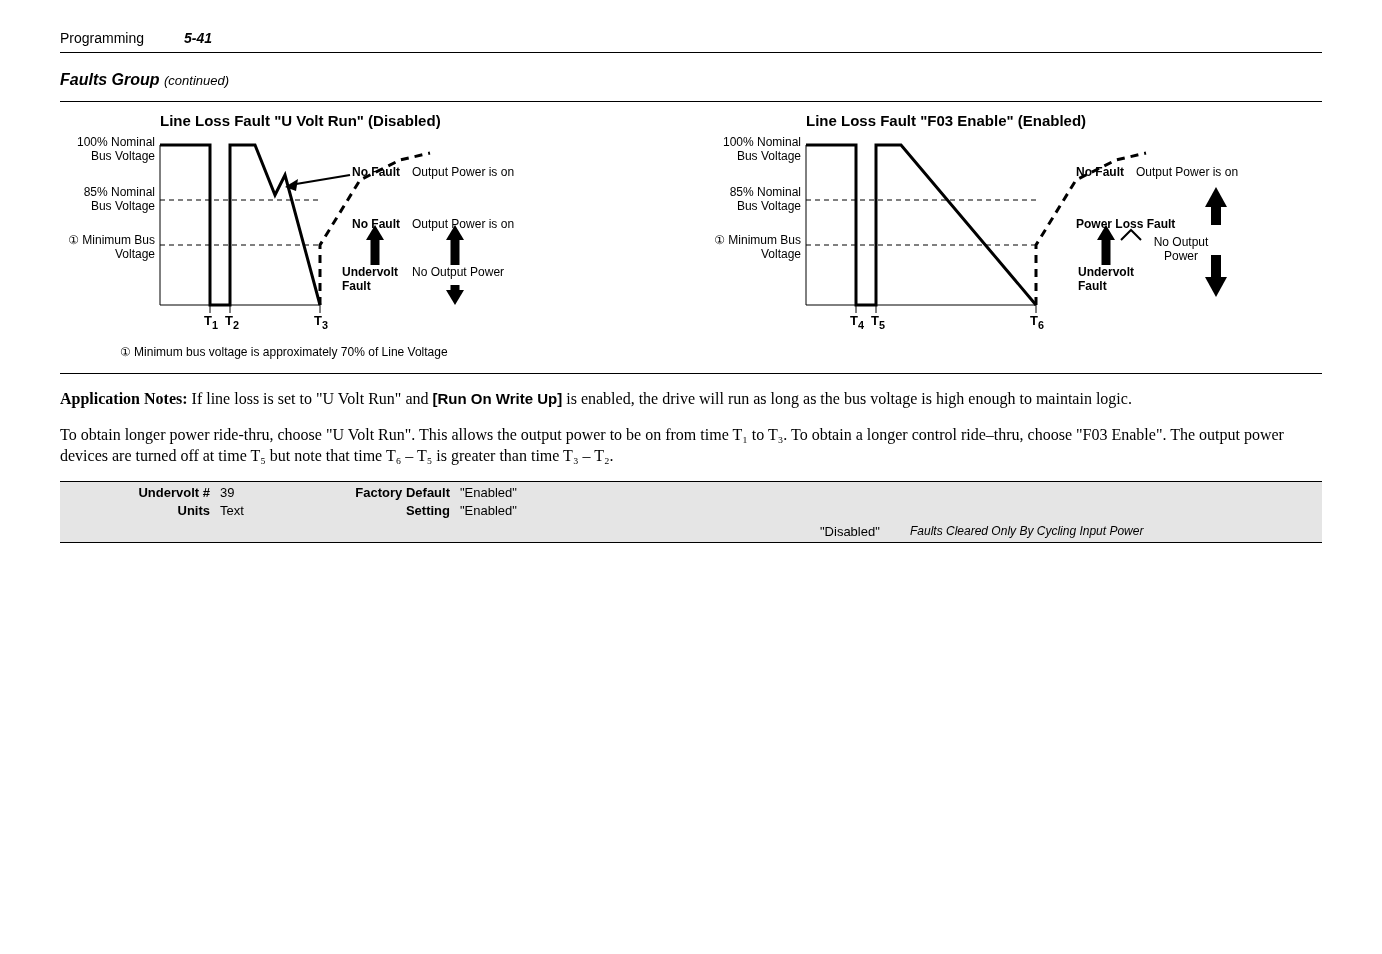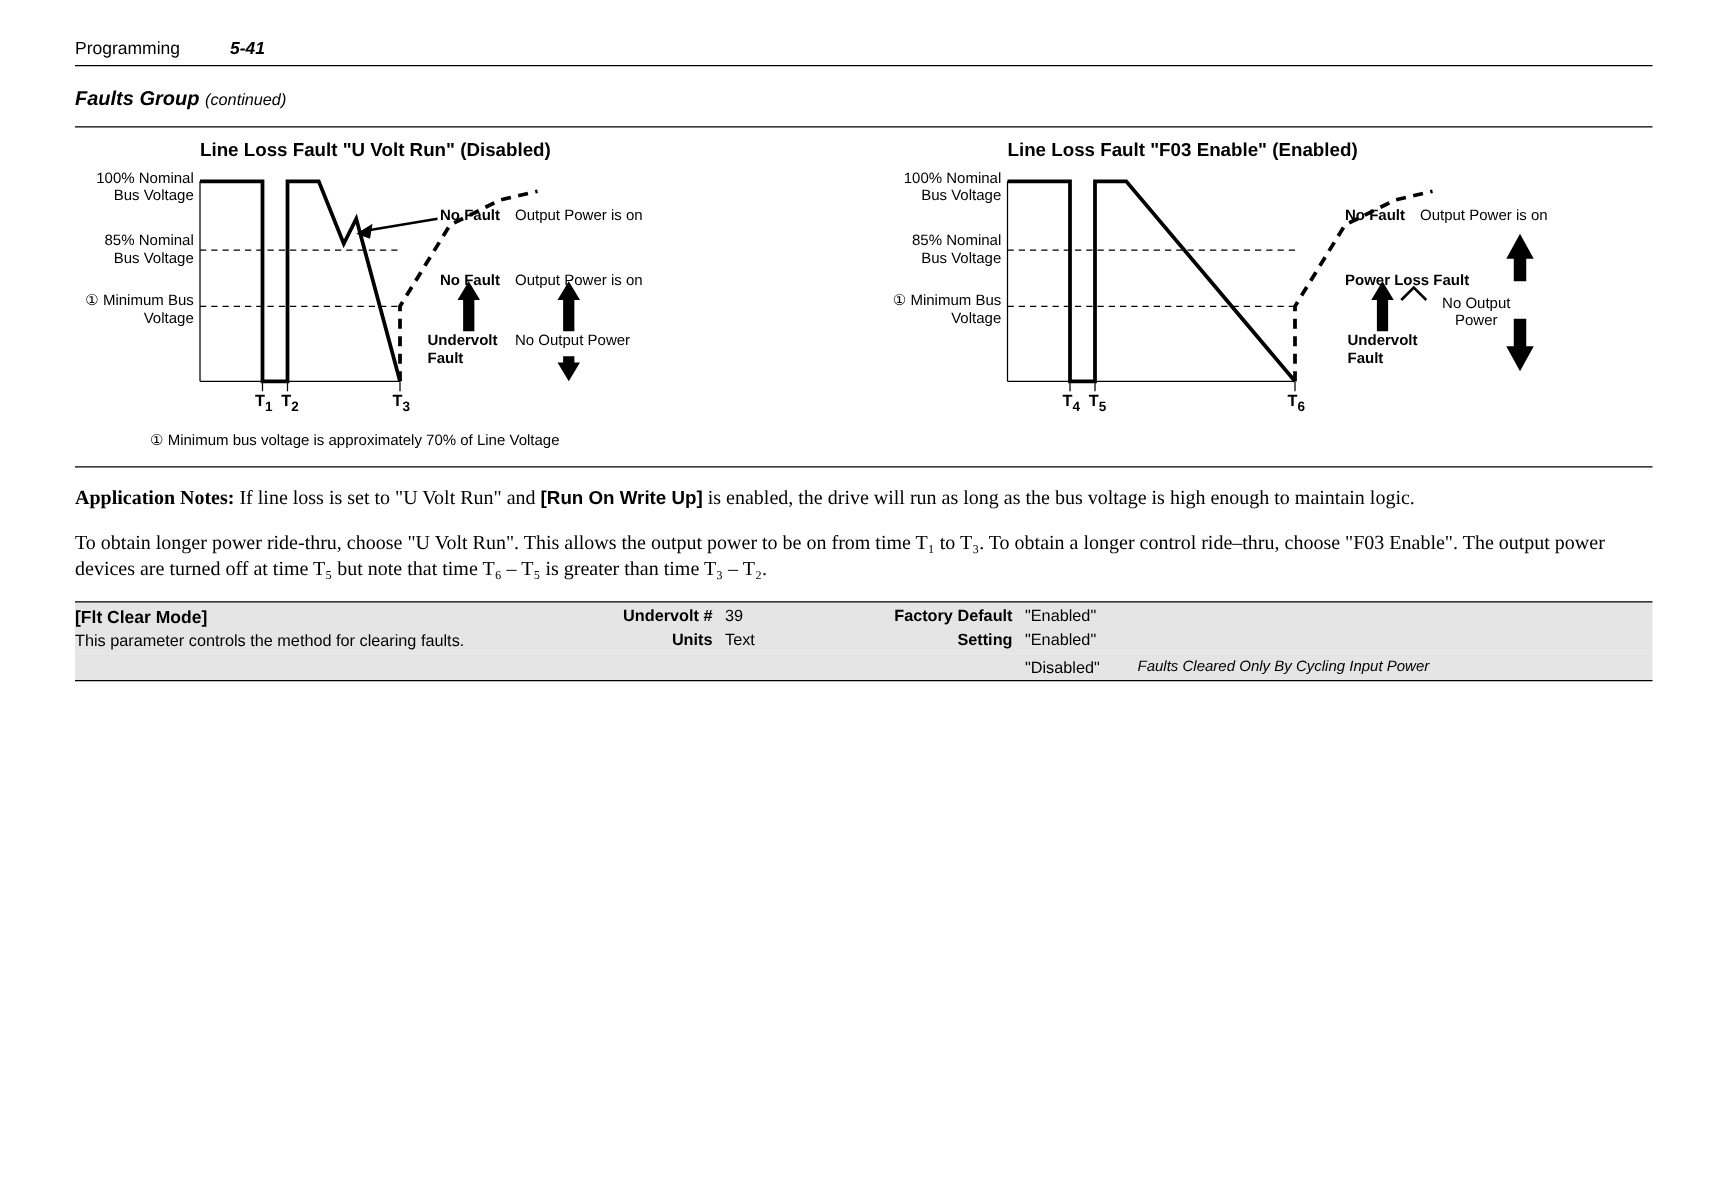--- a/index.html
+++ b/index.html
@@ -160,29 +160,27 @@
 </div>
 <hr class="hr3">
 
 <p class="para">
   <span class="b"> Application Notes:</span><span>   If line loss is set to "U Volt Run" and </span><span class="hb">[Run On Write Up]</span><span> is enabled, the drive will run as long as the bus voltage is high enough to maintain logic.</span>
 </p>
 <p class="para">To obtain longer power ride-thru, choose "U Volt Run". This allows the output power to be on from time T₁ to T₃. To obtain a longer control ride–thru, choose "F03 Enable". The output power devices are turned off at time T₅ but note that time T₆ – T₅ is greater than time T₃ – T₂.</p>
 
 <div class="ptable">
   <div class="row1 toprule shade">
-    <div class="col1"><span class="ptitle">[Flt  Clear Mode]</span></div>
     <div class="col2">Undervolt #</div>
     <div class="col3">39</div>
     <div class="col4">Factory Default</div>
     <div class="col5">"Enabled"</div>
     <div class="col6"></div>
   </div>
   <div class="row2 shade">
-    <div class="col1"><span class="pdesc">This parameter controls the method for clearing faults.</span></div>
     <div class="col2">Units</div>
     <div class="col3">Text</div>
     <div class="col4">Setting</div>
     <div class="col5">"Enabled"</div>
   </div>
   <div class="row3 shade botrule">
     <div class="col1"></div>
       <div class="col2"></div>
       <div class="col3"></div>
       <div class="col4"></div>

